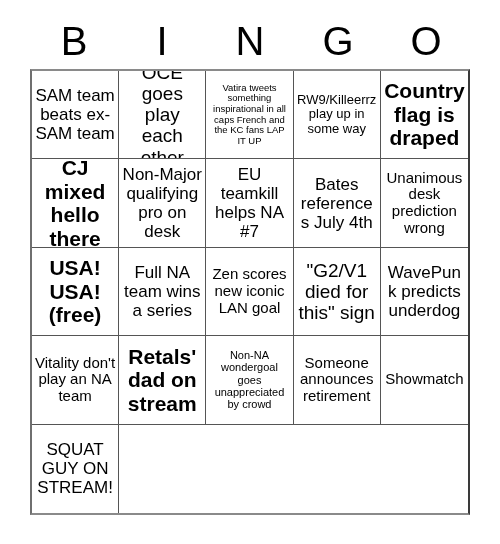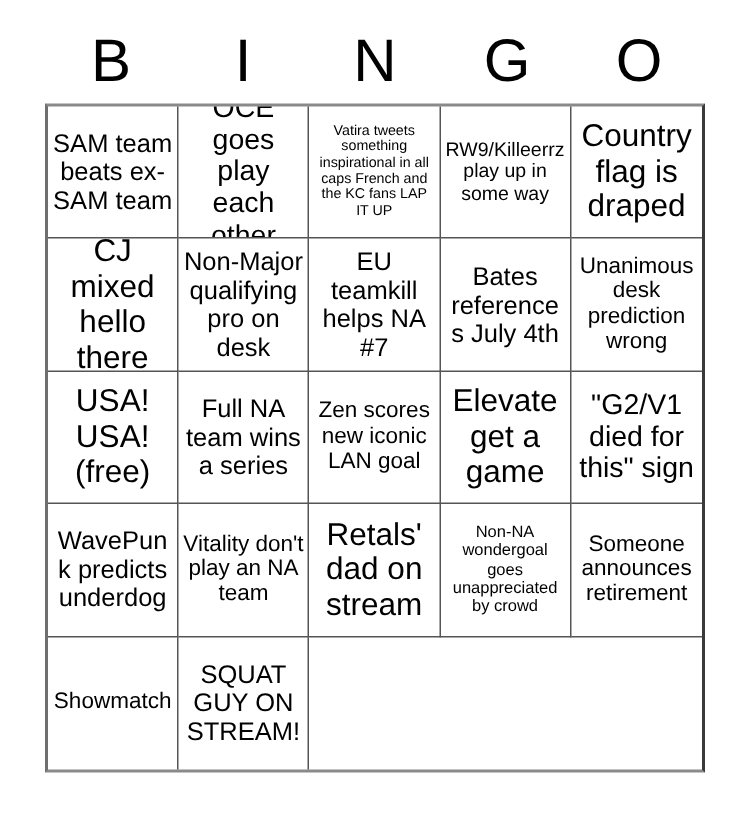--- a/index.html
+++ b/index.html
@@ -71,21 +71,21 @@
   .cell:nth-child(n+21) { border-bottom: none; }
   .cell-text {
     display: block;
     width: 100%;
     line-height: 1.12;
     white-space: pre-line;
     word-break: break-word;
     hyphens: none;
   }
   
-  .fs-xxl .cell-text { font-size: 21px; }
+  .fs-xxl .cell-text { font-size: 21px; font-weight: bold; }
   .fs-xl  .cell-text { font-size: 19px; }
   .fs-l   .cell-text { font-size: 17px; }
   .fs-m   .cell-text { font-size: 15px; }
   .fs-s   .cell-text { font-size: 13px; }
   .fs-xs  .cell-text { font-size: 11px; }
   .fs-xxs .cell-text { font-size: 9.5px; }
 </style>
 </head>
 <body>
 
@@ -132,23 +132,20 @@
       </div>
       <div class="cell fs-xxl">
         <span class="cell-text">USA! USA! (free)</span>
       </div>
       <div class="cell fs-l">
         <span class="cell-text">Full NA team wins a series</span>
       </div>
       <div class="cell fs-m">
         <span class="cell-text">Zen scores new iconic LAN goal</span>
       </div>
-      <div class="cell fs-xxl">
-        <span class="cell-text">Elevate get a game</span>
-      </div>
       <div class="cell fs-xl">
         <span class="cell-text">"G2/V1 died for this" sign</span>
       </div>
       <div class="cell fs-l">
         <span class="cell-text">WavePunk predicts underdog</span>
       </div>
       <div class="cell fs-m">
         <span class="cell-text">Vitality don't play an NA team</span>
       </div>
       <div class="cell fs-xxl">

